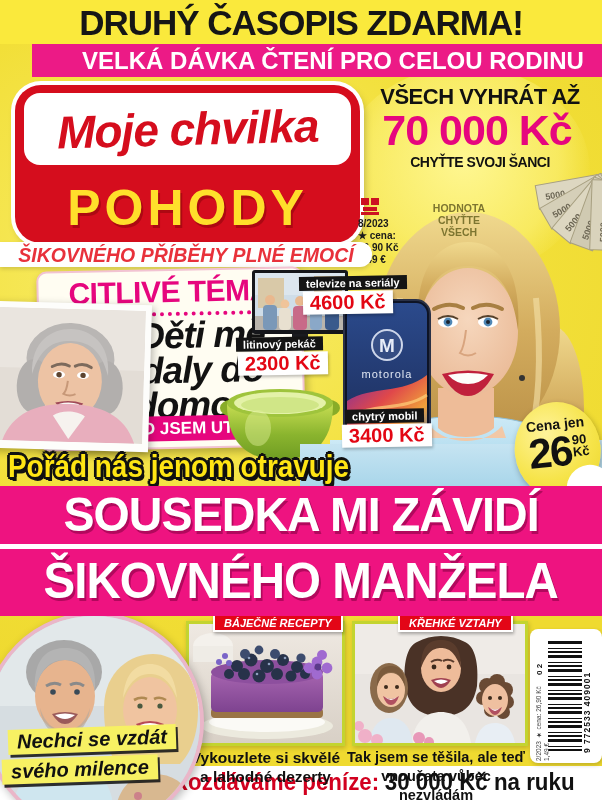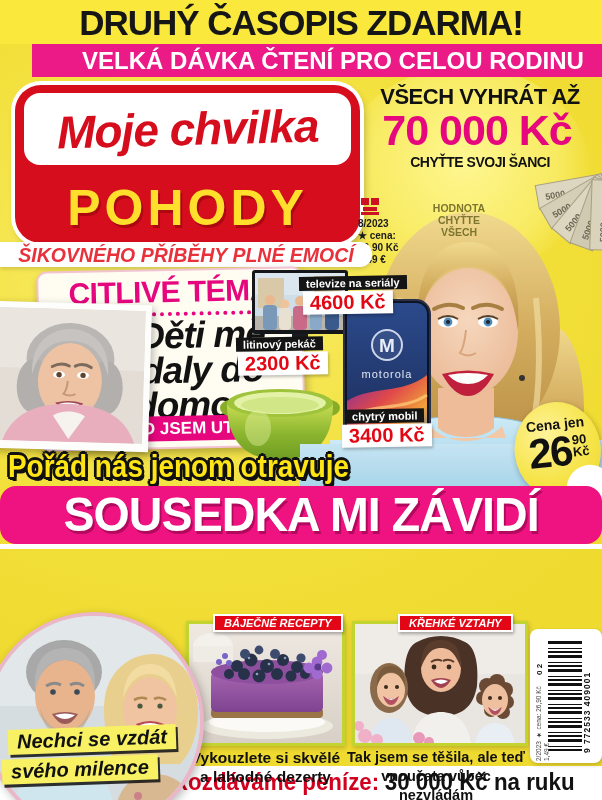--- a/index.html
+++ b/index.html
@@ -62,21 +62,21 @@
   .sticker .amt{position:absolute;left:8px;top:26px;width:54px;text-align:center;font-size:42px;font-weight:900;color:#111;letter-spacing:-2px;}
   .sticker .sup{position:absolute;left:58px;top:34px;width:26px;text-align:left;font-size:13px;font-weight:900;color:#111;line-height:12px;}
 
   .teaser{left:8px;top:449px;width:594px;color:#ffe513;font-size:31px;font-weight:900;letter-spacing:0;
       transform:scaleX(.9);transform-origin:left;white-space:nowrap;z-index:6;
       text-shadow:-2px -2px 0 #111,2px -2px 0 #111,-2px 2px 0 #111,2px 2px 0 #111,0 3px 0 #111,3px 0 0 #111,0 -3px 0 #111,-3px 0 0 #111,3px 4px 0 #111;}
   .bluebar{left:300px;top:444px;width:302px;height:42px;background:linear-gradient(180deg,#c6e4f2,#a9d6ea);z-index:5;}
 
   .strip{left:0;width:602px;background:#ee1380;color:#fff;text-align:center;font-weight:900;z-index:7;
       text-shadow:2px 3px 0 rgba(130,0,64,.55);}
-  .strip1{top:486px;height:58px;font-size:49px;line-height:57px;letter-spacing:-1px;border-radius:16px;}
+  .strip1{top:486px;height:58px;font-size:49px;line-height:57px;letter-spacing:-1px;}
   .gapw{left:0;top:544px;width:602px;height:5px;background:#fff;z-index:7;}
   .strip2{top:549px;height:67px;font-size:50px;line-height:64px;letter-spacing:-1px;}
   .cond{display:inline-block;transform:scaleX(.95);transform-origin:center;white-space:nowrap;}
 
   .photo-card{border:3px solid #c3d430;box-sizing:border-box;z-index:4;background:#ddd;box-shadow:1px 2px 5px rgba(0,0,0,.2);}
   .tag{background:#e30617;border:2px solid #fff;color:#fff;font-style:italic;font-weight:900;font-size:11px;
       padding:1px 9px;white-space:nowrap;z-index:6;box-shadow:1px 2px 3px rgba(0,0,0,.3);}
   .caption{color:#101010;font-weight:900;z-index:6;text-align:center;line-height:19px;}
 
   .couple{left:-16px;top:612px;width:212px;height:212px;border-radius:50%;border:4px solid #eab6c8;
@@ -318,20 +318,23 @@
       <div>Kč</div>
     </div>
   </div>
 
   <div class="abs teaser">Pořád nás jenom otravuje</div>
 
   <div class="abs strip strip1">
     <span class="cond">SOUSEDKA MI ZÁVIDÍ</span>
   </div>
   <div class="abs gapw"></div>
+  <div class="abs strip strip2">
+    <span class="cond">ŠIKOVNÉHO MANŽELA</span>
+  </div>
 
   <div class="abs photo-card" style="left:186px;top:621px;width:159px;height:125px;">
     <svg width="153" height="119" viewBox="0 0 153 119">
       <defs>
         <linearGradient id="kitch" x1="0" y1="0" x2="0" y2="1">
           <stop offset="0" stop-color="#efe9e2"></stop>
             <stop offset="1" stop-color="#d8d0c6"></stop>
         </linearGradient>
         <linearGradient id="cakeG" x1="0" y1="0" x2="0" y2="1">
           <stop offset="0" stop-color="#a765b0"></stop>

